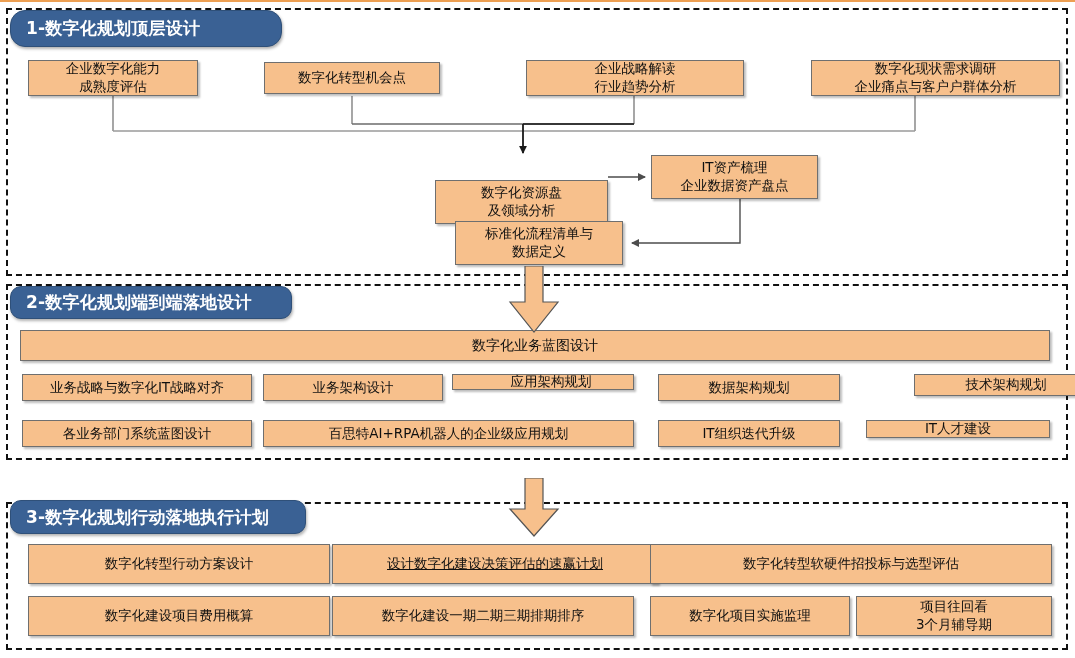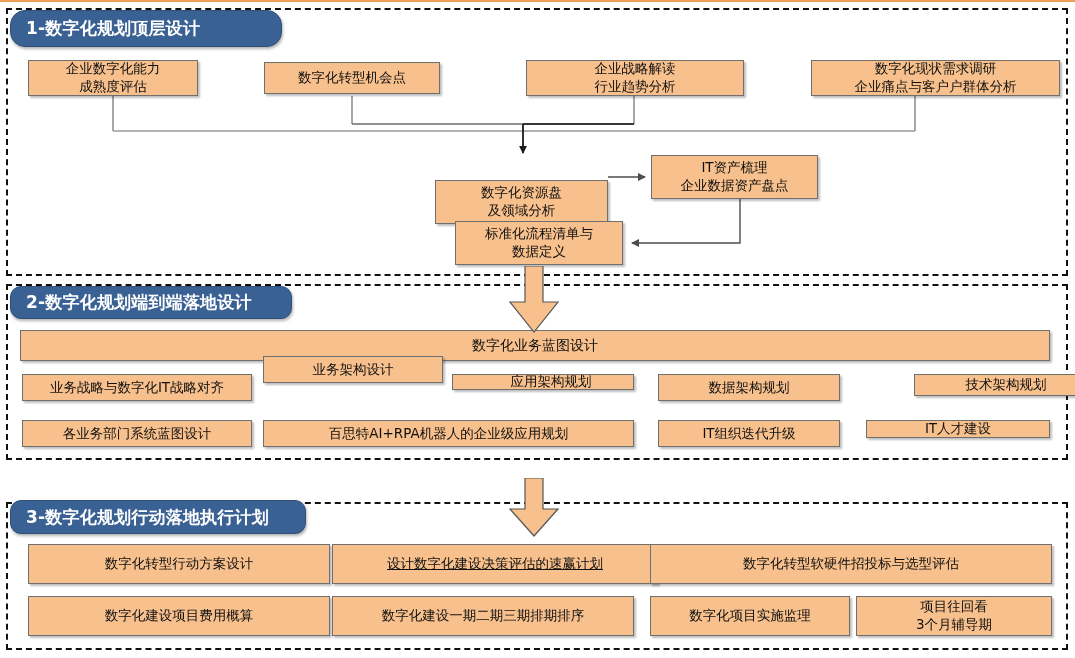--- a/index.html
+++ b/index.html
@@ -145,21 +145,21 @@
   <div class="sect" id="sect2"></div>
   <div class="pill" id="pill2">2-数字化规划端到端落地设计</div>
 
   <div class="box wide" style="left:20px; top:330px; width:1030px; height:31px;">
     <span>数字化业务蓝图设计</span>
   </div>
 
   <div class="box" style="left:22px;  top:374px; width:230px; height:27px;">
     <span>业务战略与数字化IT战略对齐</span>
   </div>
-  <div class="box" style="left:263px; top:356px; width:180px; height:27px;">
+  <div class="box" style="left:263px; top:374px; width:180px; height:27px;">
     <span>业务架构设计</span>
   </div>
   <div class="box" style="left:452px; top:374px; width:182px; height:16px;padding-left:16px;">
     <span>应用架构规划</span>
   </div>
   <div class="box" style="left:658px; top:374px; width:182px; height:27px;">
     <span>数据架构规划</span>
   </div>
   <div class="box" style="left:914px; top:374px; width:184px; height:22px;">
     <span>技术架构规划</span>

